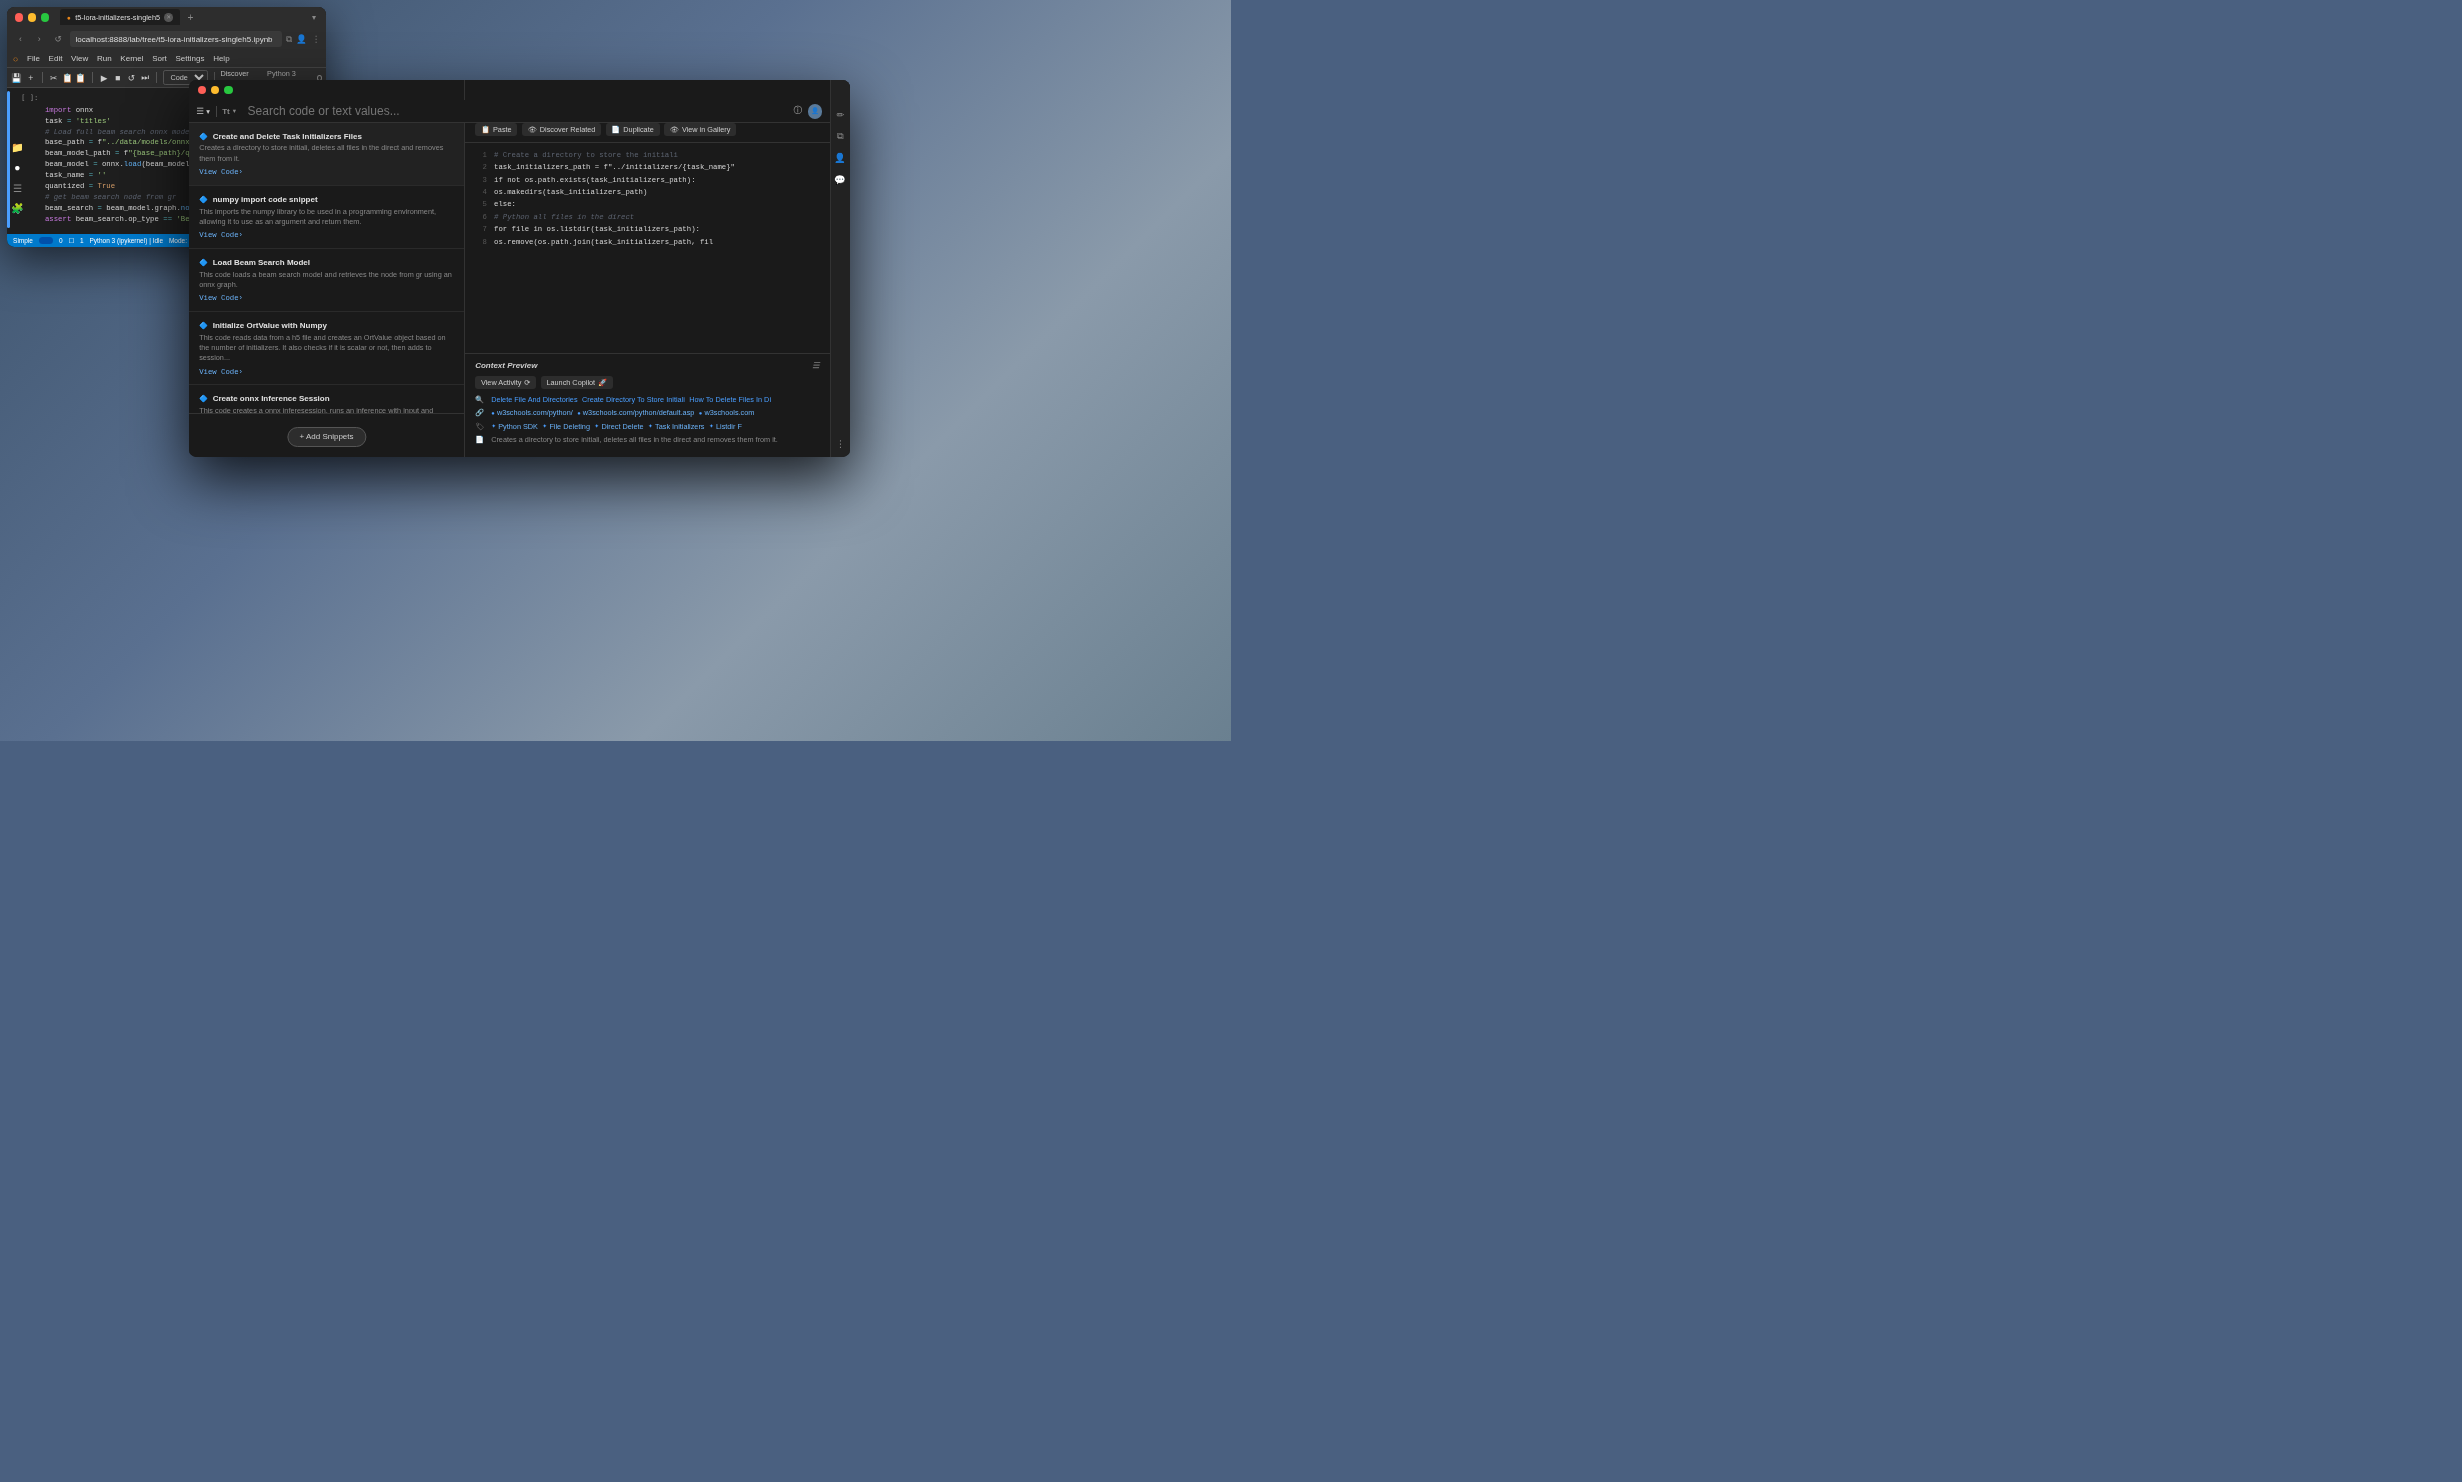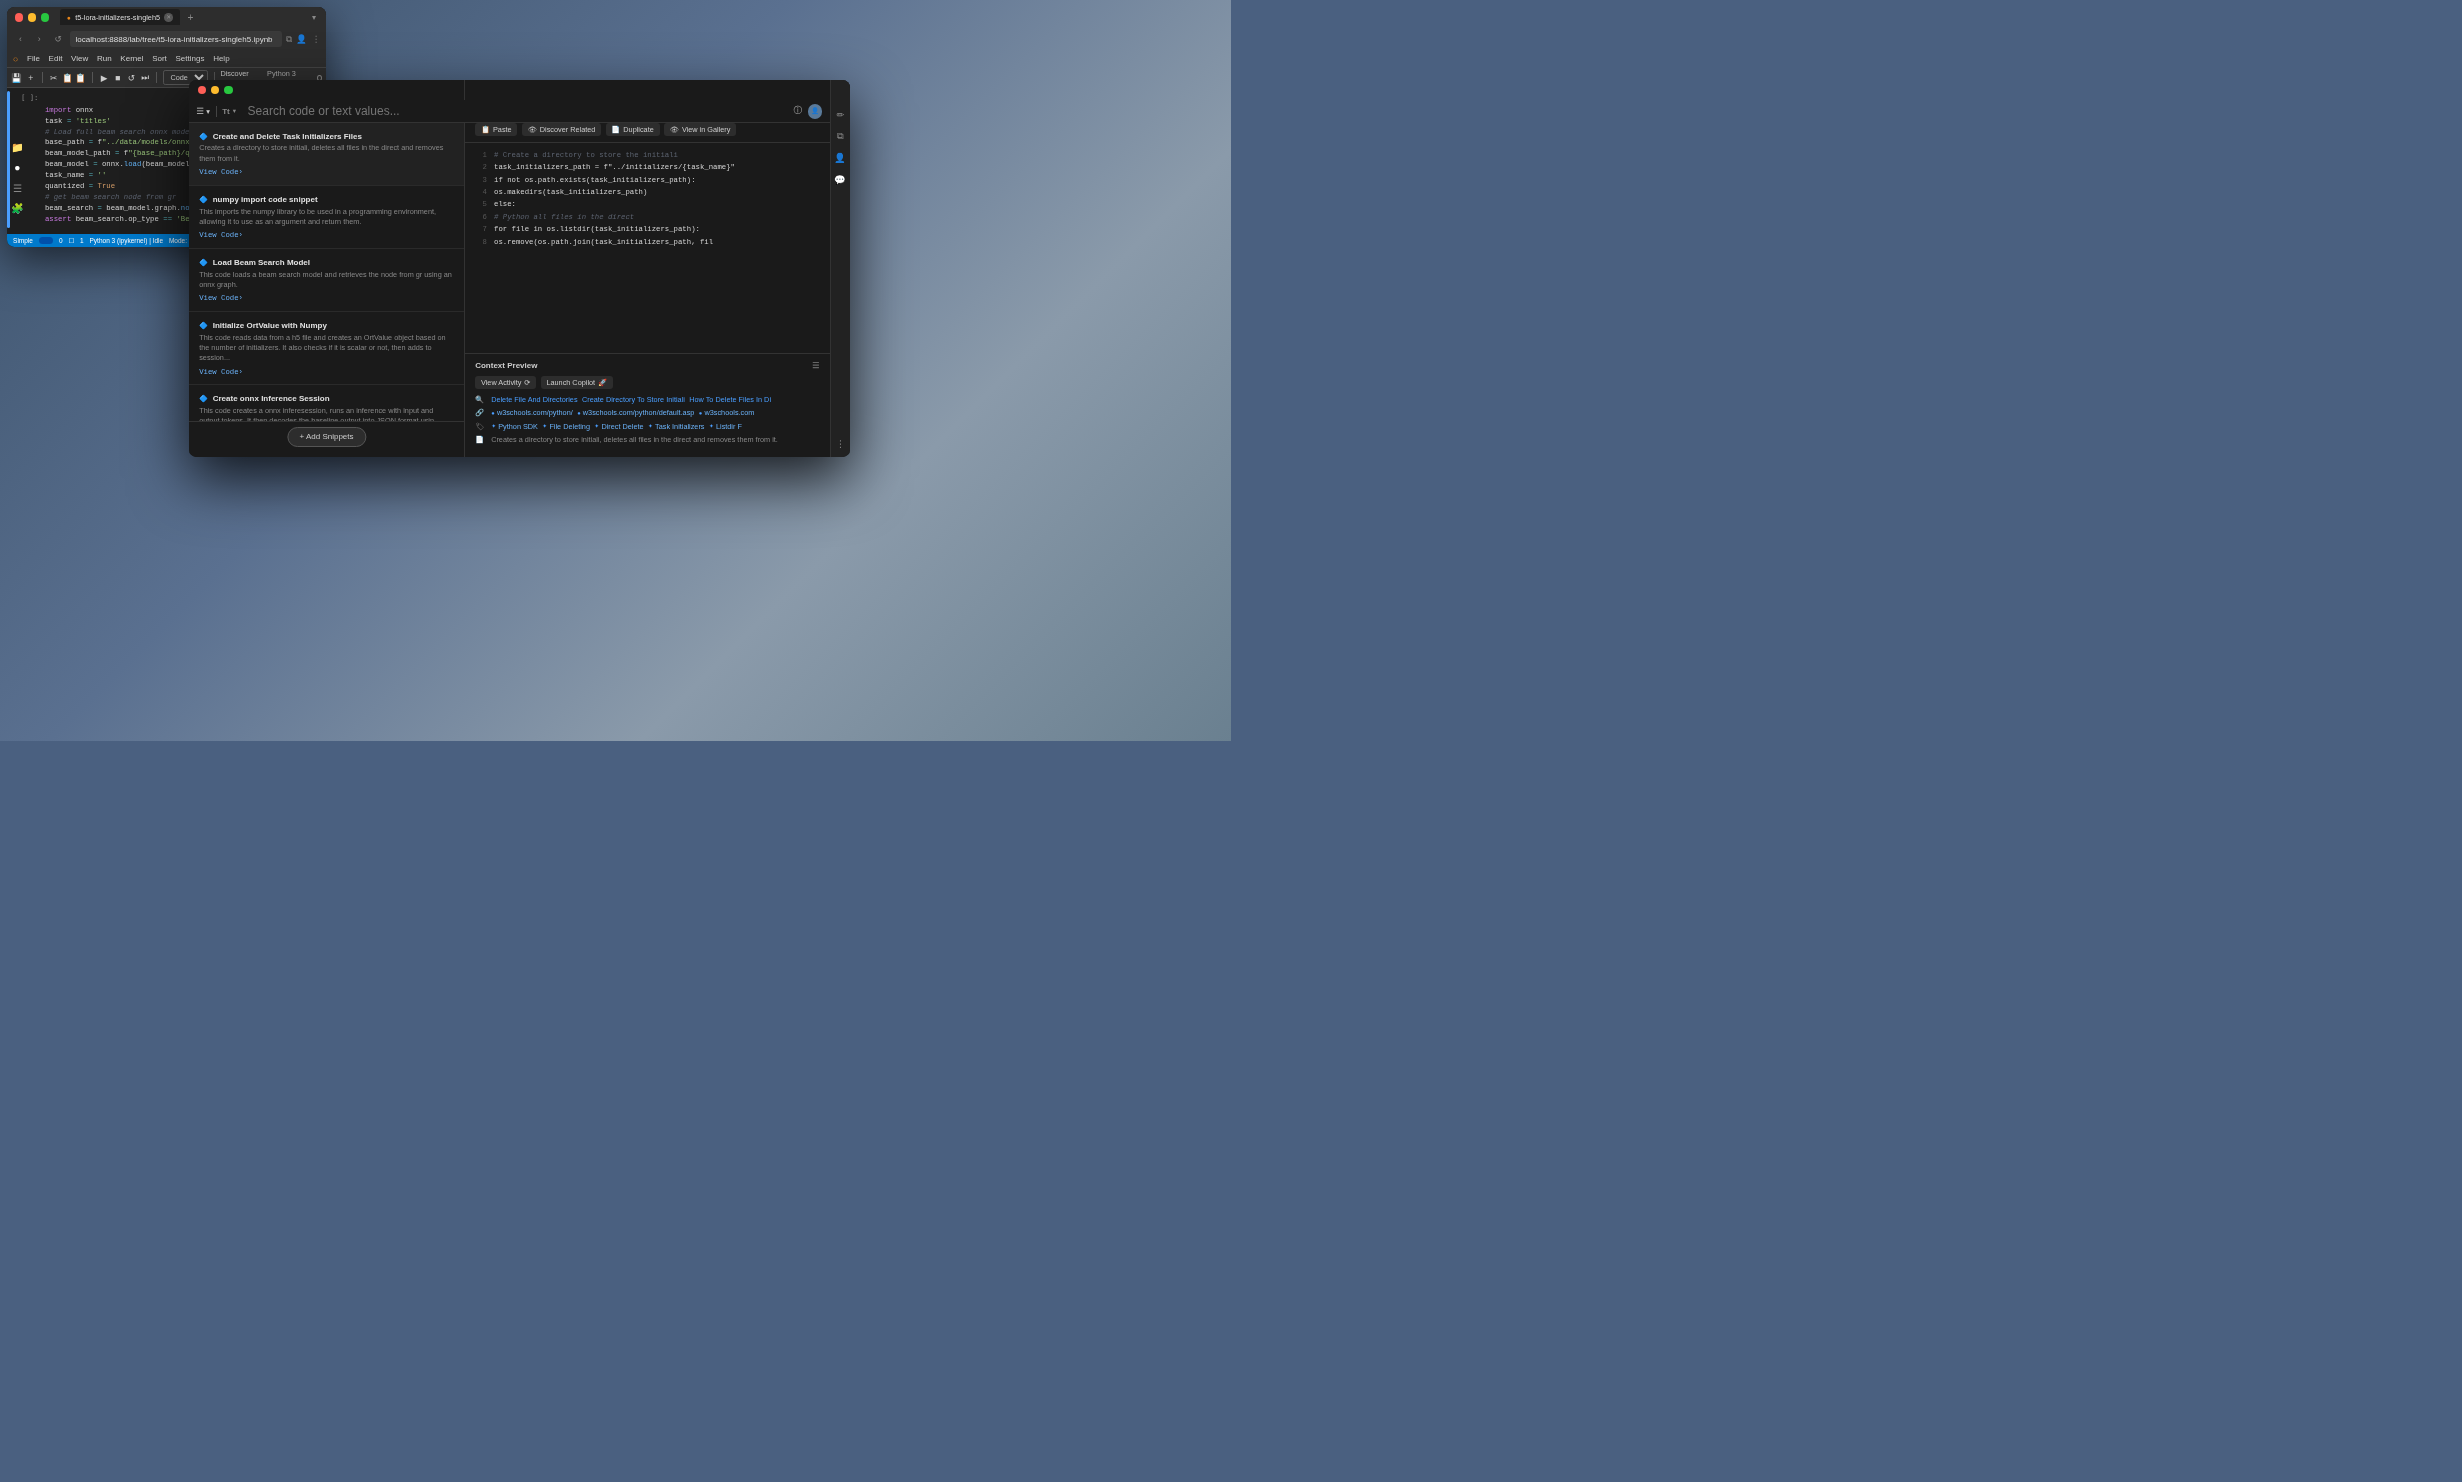--- a/index.html
+++ b/index.html
@@ -499,20 +499,21 @@
     }
 
     .context-title {
       font-size: 8px;
       color: #ccc;
       font-weight: 600;
       margin-bottom: 5.8px;
       display: flex;
       align-items: center;
       justify-content: space-between;
+      font-style: italic;
     }
 
     .context-actions {
       display: flex;
       gap: 4.4px;
       margin-bottom: 5.8px;
     }
 
     .context-action-btn {
       background: #2d2d2d;
@@ -891,21 +892,21 @@
         <div class="snippet-list-title">
           <span class="snippet-emoji">🔷</span>
           <span>Create onnx Inference Session</span>
         </div>
         <div class="snippet-list-desc">This code creates a onnx inferesession, runs an inference with input and output tokens. It then decodes the baseline output into JSON format usin...</div>
 
       </div>
 
     </div>
 
-    <div style="position:relative;height:36px;border-top:0.7px solid #333;">
+    <div style="position:relative;height:44px;border-top:0.7px solid #333;">
       <button class="add-snippets-btn">+ Add Snippets</button>
     </div>
   </div>
 
   <div class="code-panel">
     <div class="code-panel-header">
       <div class="code-panel-title">
         <span style="color:#4a9eff;font-size:10.2px;">🔷</span>
         <span>Create and Delete Task Initializers Files</span>
         <span style="margin-left:auto;color:#888;font-size:8.7px;">⤢</span>

